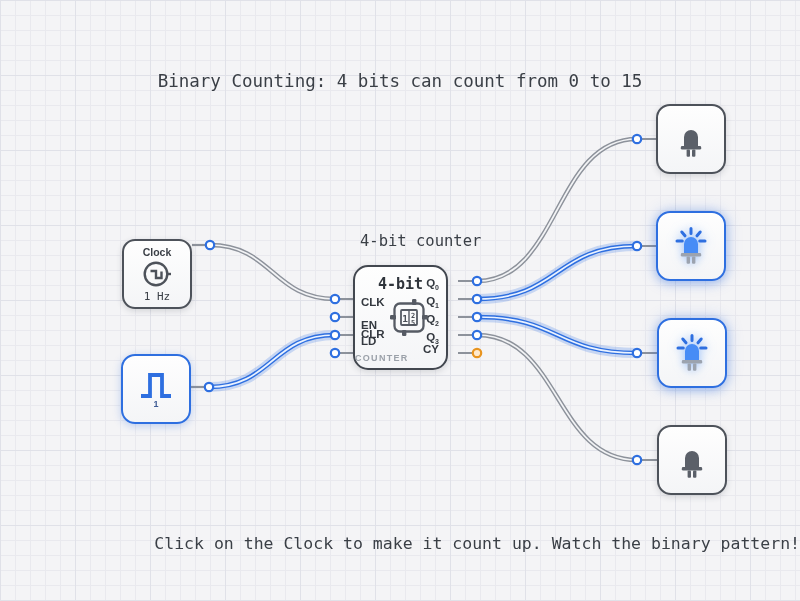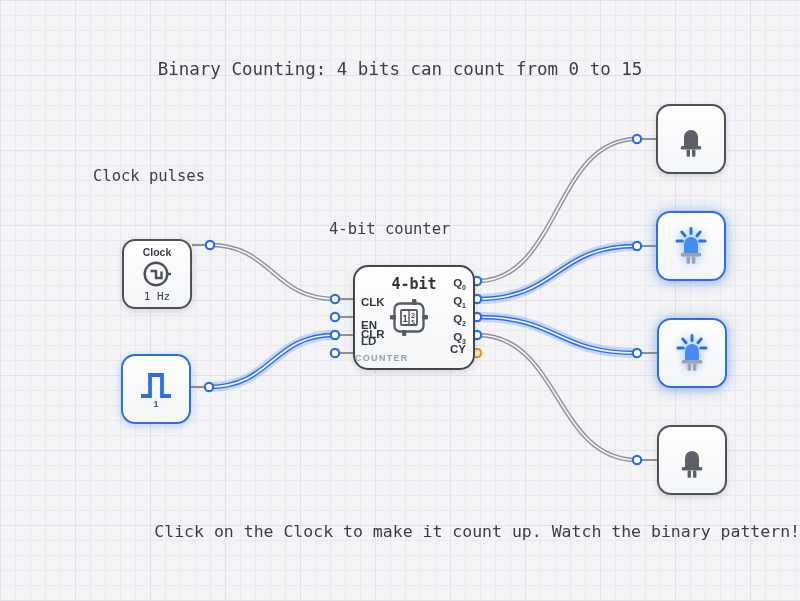--- a/index.html
+++ b/index.html
@@ -6,24 +6,24 @@
   .stage{
     position:relative;width:800px;height:601px;overflow:hidden;
     background-color:var(--bg,#f4f4f6);
     background-image:
       repeating-linear-gradient(to right, var(--grid-major,#e0e1e8) 0 1px, transparent 1px 75px),
       repeating-linear-gradient(to bottom, var(--grid-major,#e0e1e8) 0 1px, transparent 1px 75px),
       repeating-linear-gradient(to right, var(--grid-minor,#e9e9ee) 0 1px, transparent 1px 15px),
       repeating-linear-gradient(to bottom, var(--grid-minor,#e9e9ee) 0 1px, transparent 1px 15px);
     font-family:"DejaVu Sans Mono",monospace;
   }
-  .note{position:absolute;color:var(--text,#3a3f46);white-space:nowrap;}
+  .note{position:absolute;color:var(--text,#3a3f46);white-space:nowrap;margin-top:12px;}
   .note.title{left:0;width:800px;top:59px;text-align:center;font-size:17.5px;}
   .note.clock-cap{left:93px;top:167px;font-size:15.5px;}
-  .note.counter-cap{left:329px;top:220px;font-size:15.5px;text-align:center;}
+  .note.counter-cap{left:360px;top:220px;font-size:15.5px;text-align:center;}
   .note.instruction{left:0;width:800px;top:522px;text-align:right;font-size:16.5px;}
 
   
   #net{position:absolute;left:0;top:0;width:800px;height:601px;}
   .stub{stroke:var(--gray-wire,#8d929b);stroke-width:2.2;fill:none;}
   .wire path{fill:none;stroke-linecap:round;}
   .wire .glow{stroke:rgba(62,122,233,.25);stroke-width:10;display:none;}
   .wire[data-state="on"] .glow{display:inline;}
   .wire .outer{stroke:var(--gray-wire,#8d929b);stroke-width:4.6;}
   .wire[data-state="on"] .outer{stroke:var(--blue,#2e6fe0);}
@@ -46,21 +46,21 @@
     align-items:center;justify-content:center;gap:1px;border-radius:13px;margin-top:28px;}
   .clock .lbl{font-family:"Liberation Sans",sans-serif;font-size:10.5px;font-weight:600;color:#3a3f46;}
   .clock .freq{font-size:11px;font-weight:400;color:#3a3f46;}
   .clock-glyph{stroke:#4d525a;stroke-width:2.4;fill:none;}
 
   .pulse{left:121px;top:354px;width:70px;height:70px;display:flex;flex-direction:column;
     align-items:center;justify-content:center;box-shadow:0 2px 9px rgba(47,108,224,.28);}
   .pulse .lbl{font-family:"Liberation Sans",sans-serif;font-size:9px;font-weight:700;color:#3f5c94;margin-top:-2px;}
   .pulse-glyph{stroke:var(--blue,#2e6fe0);stroke-width:3.8;fill:none;}
 
-  .chip{left:353px;top:265px;width:122px;height:105px;border-radius:15px;border-color:#42474f;border-width:2.6px;}
+  .chip{left:353px;top:265px;width:95px;height:105px;border-radius:15px;border-color:#42474f;border-width:2.6px;}
   .chip .chip-title{position:absolute;top:8px;left:0;right:0;text-align:center;
     font-size:15px;font-weight:700;color:#2f343b;}
   .chip .pl{position:absolute;left:6px;height:14px;line-height:14px;
     font-family:"Liberation Sans",sans-serif;font-size:11.5px;font-weight:700;color:#33383f;}
   .chip .pr{position:absolute;right:7px;height:14px;line-height:14px;text-align:right;
     font-family:"Liberation Sans",sans-serif;font-size:11.5px;font-weight:700;color:#33383f;}
   .chip .pr sub{font-size:7px;}
   .chip .chip-footer{position:absolute;bottom:5px;left:0;right:0;text-align:left;
     font-family:"Liberation Sans",sans-serif;font-size:9px;font-weight:700;letter-spacing:1.3px;color:#9ba1a9;}
   .chip-glyph{position:absolute;left:34px;top:31px;}
@@ -80,21 +80,20 @@
   .led[data-state="on"] .flange,.led[data-state="on"] .legs{fill:var(--leg-gray,#9ca3af);}
   .led0{left:656px;top:104px;} .led1{left:656px;top:211px;}
   .led2{left:657px;top:318px;} .led3{left:657px;top:425px;}
 </style>
 </head>
 <body>
 
 <div class="stage">
 
   <div class="note title">Binary Counting: 4 bits can count from 0 to 15</div>
-  <div class="note clock-cap">Clock pulses</div>
   <div class="note counter-cap">4-bit counter</div>
   <div class="note instruction">Click on the Clock to make it count up. Watch the binary pattern!</div>
 
   <svg id="net" viewBox="0 0 800 601">
 
     <g>
       <path class="stub" d="M192,245 H210"></path>
       <path class="stub" d="M191,387 H209"></path>
       <path class="stub" d="M335,299 H354 M335,317 H354 M335,335 H354 M335,353 H354"></path>
       <path class="stub" d="M458,281 H477 M458,299 H477 M458,317 H477 M458,335 H477 M458,353 H477"></path>

